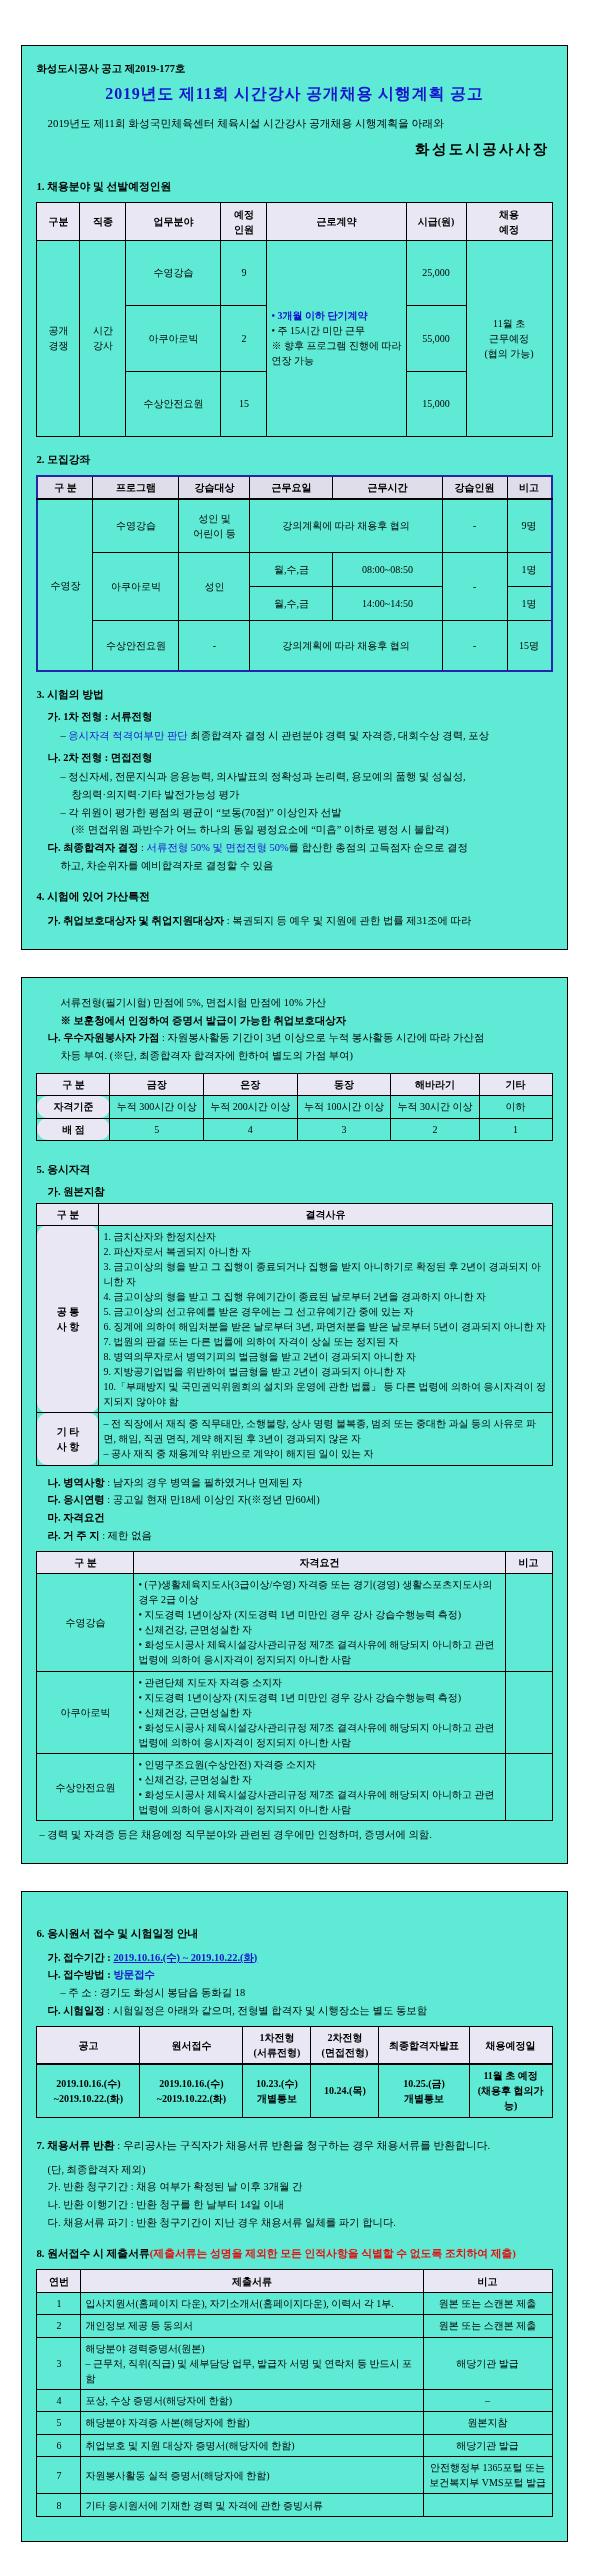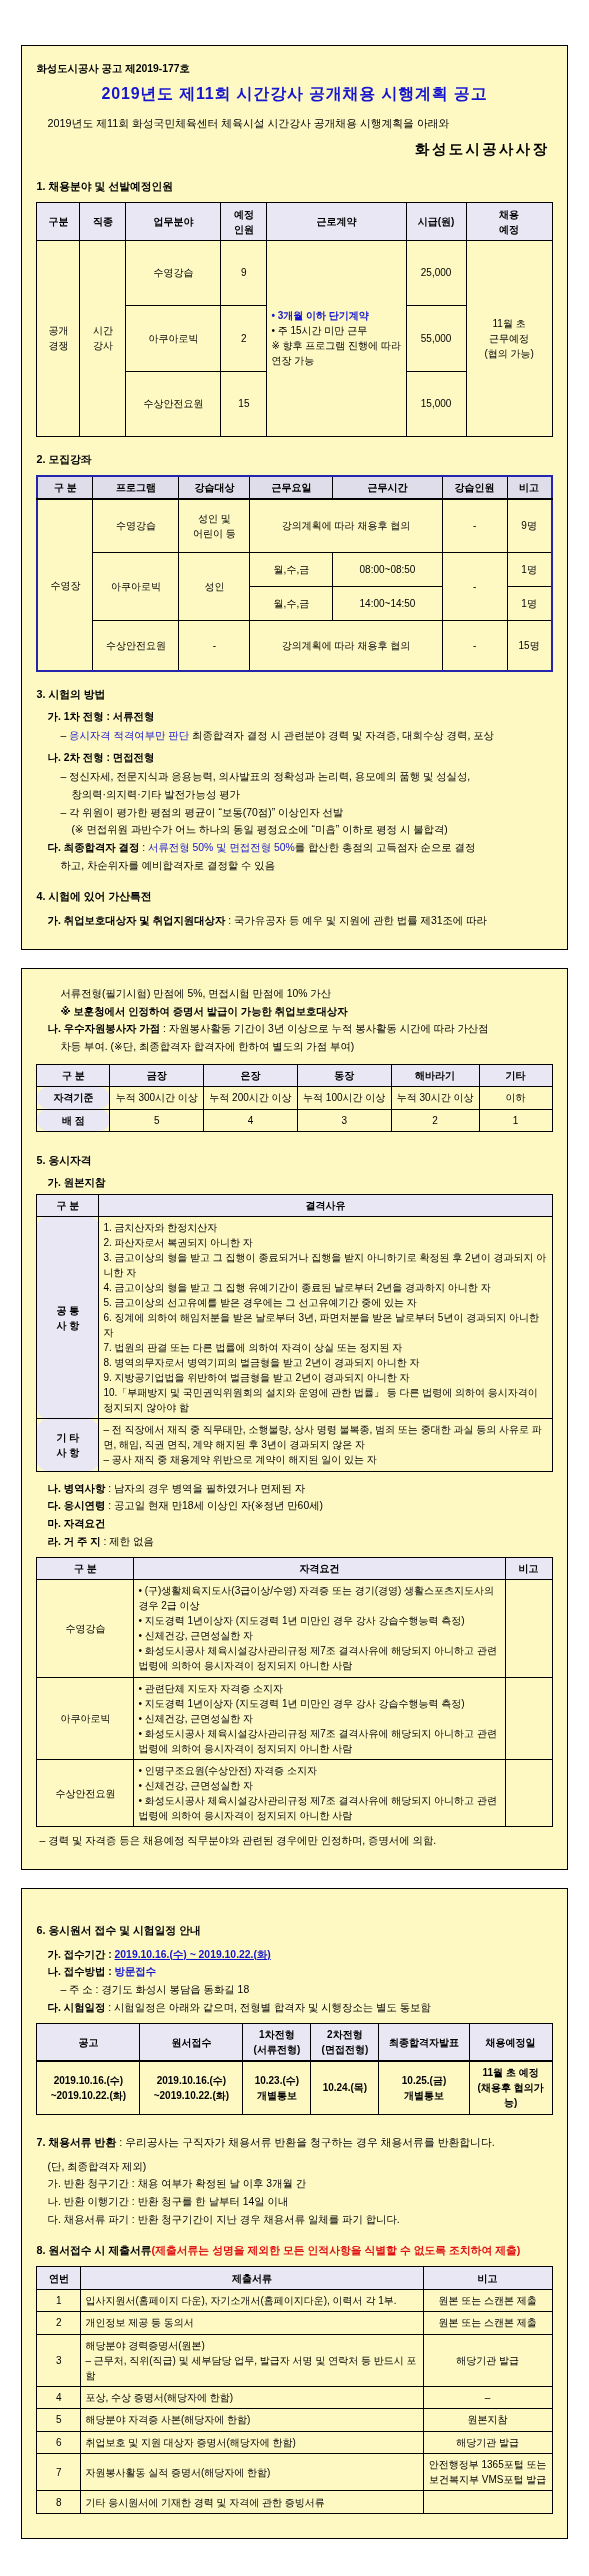--- a/index.html
+++ b/index.html
@@ -1,18 +1,18 @@
 <!DOCTYPE html>
 <html style="font-size:12.8px"><head>
 <meta charset="utf-8">
 <style>
   html,body{margin:0;padding:0;background:#ffffff;}
   body{width:589px;font-family:"Liberation Sans","DejaVu Sans",sans-serif;color:#000;}
   .doc-wrap{padding:45px 0 72px 0;}
-  .page{border:1.6px solid #000;margin:0 21px 18px 21px;padding:16px 14.4px 19px 14.4px;background:#fef9c3;}
+  .page{border:1.6px solid #000;margin:0 21px 27px 21px;padding:16px 14.4px 19px 14.4px;background:#5eead4;font-family:Liberation Serif, serif;}
   .page:last-child{margin-bottom:0;}
   .pre{white-space:pre-line;}
   .blue{color:#1515cf;}
   .red{color:#e01414;}
   .bold{font-weight:bold;}
   .u{text-decoration:underline;}
   .doc-no{font-size:10.4px;font-weight:bold;margin-bottom:8px;}
   .doc-title{font-size:16px;font-weight:bold;color:#1515cf;text-align:center;margin:4.8px 0 9.6px 0;letter-spacing:0.8px;}
   .intro{font-size:10.8px;line-height:1.65;}
   .intro .first{text-indent:11.2px;}
@@ -146,21 +146,21 @@
     <div class="line3">창의력·의지력·기타 발전가능성 평가</div>
     <div class="line2">– 각 위원이 평가한 평점의 평균이 “보통(70점)” 이상인자 선발</div>
     <div class="line3">(※ 면접위원 과반수가 어느 하나의 동일 평정요소에 “미흡” 이하로 평정 시 불합격)</div>
     <div class="line">
       <span class="bold">다. 최종합격자 결정</span><span> : </span><span class="blue">서류전형 50% 및 면접전형 50%</span><span>를 합산한 총점의 고득점자 순으로 결정</span>
     </div>
     <div class="line2">하고, 차순위자를 예비합격자로 결정할 수 있음</div>
 
     <div class="sec-heading">4. 시험에 있어 가산특전</div>
     <div class="line">
-      <span class="bold">가. 취업보호대상자 및 취업지원대상자</span><span> : 국가유공자 등 예우 및 지원에 관한 법률 제31조에 따라</span>
+      <span class="bold">가. 취업보호대상자 및 취업지원대상자</span><span> : 복권되지 등 예우 및 지원에 관한 법률 제31조에 따라</span>
     </div>
   </div>
 
   <div class="page">
     <div class="line2">서류전형(필기시험) 만점에 5%, 면접시험 만점에 10% 가산</div>
     <div class="line2 bold">※ 보훈청에서 인정하여 증명서 발급이 가능한 취업보호대상자</div>
     <div class="line">
       <span class="bold">나. 우수자원봉사자 가점</span><span> : 자원봉사활동 기간이 3년 이상으로 누적 봉사활동 시간에 따라 가산점</span>
     </div>
     <div class="line2">차등 부여. (※단, 최종합격자 합격자에 한하여 별도의 가점 부여)</div>

